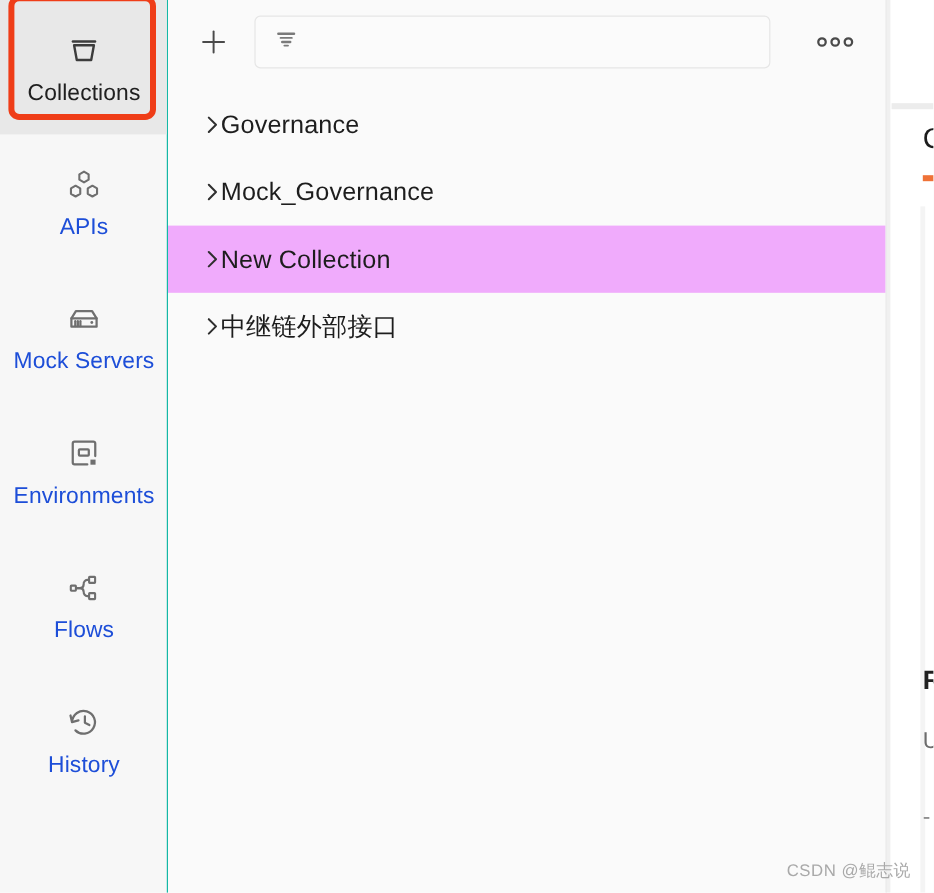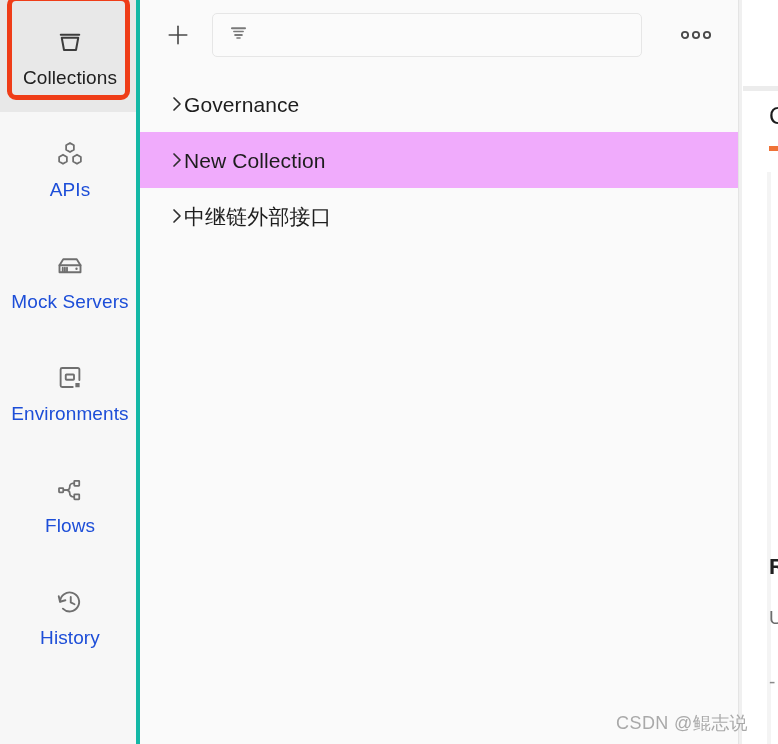--- a/index.html
+++ b/index.html
@@ -16,21 +16,21 @@
     height: 744px;
     display: flex;
     background: #fafafa;
   }
 
   
   .rail {
     width: 140px;
     height: 744px;
     background: #f7f7f7;
-    border-right: 4px solid #14b8a6;
+    border-right: 1px solid #14b8a6;
     flex: 0 0 140px;
     position: relative;
     overflow: hidden;
   }
   .rail-item {
     width: 140px;
     height: 112px;
     display: flex;
     flex-direction: column;
     align-items: center;
@@ -230,23 +230,23 @@
     top: 672px;
     font-size: 19px;
     color: #8a8a8a;
     white-space: nowrap;
     line-height: 1;
   }
 
   
   .watermark {
     position: absolute;
-    right: 30px;
+    right: 19px;
     bottom: 9px;
-    font-size: 18px;
+    font-size: 14px;
     color: #a9a9a9;
     letter-spacing: 0.4px;
     white-space: nowrap;
     z-index: 20;
     pointer-events: none;
   }
 </style>
 </head>
 <body>
 
@@ -365,20 +365,28 @@
       <div class="coll-row">
         <span class="chev">
           <svg width="14" height="18" viewBox="0 0 14 18" fill="none" stroke="currentColor" stroke-width="1.7" stroke-linecap="round" stroke-linejoin="round">
             <polyline points="4,3 10,9 4,15"></polyline>
           </svg>
         </span>
         <span class="coll-name">Governance</span>
       </div>
 
 
+      <div class="coll-row">
+        <span class="chev">
+          <svg width="14" height="18" viewBox="0 0 14 18" fill="none" stroke="currentColor" stroke-width="1.7" stroke-linecap="round" stroke-linejoin="round">
+            <polyline points="4,3 10,9 4,15"></polyline>
+          </svg>
+        </span>
+        <span class="coll-name">Mock_Governance</span>
+      </div>
 
       <div class="coll-row selected">
         <span class="chev">
           <svg width="14" height="18" viewBox="0 0 14 18" fill="none" stroke="currentColor" stroke-width="1.7" stroke-linecap="round" stroke-linejoin="round">
             <polyline points="4,3 10,9 4,15"></polyline>
           </svg>
         </span>
         <span class="coll-name">New Collection</span>
       </div>
 

